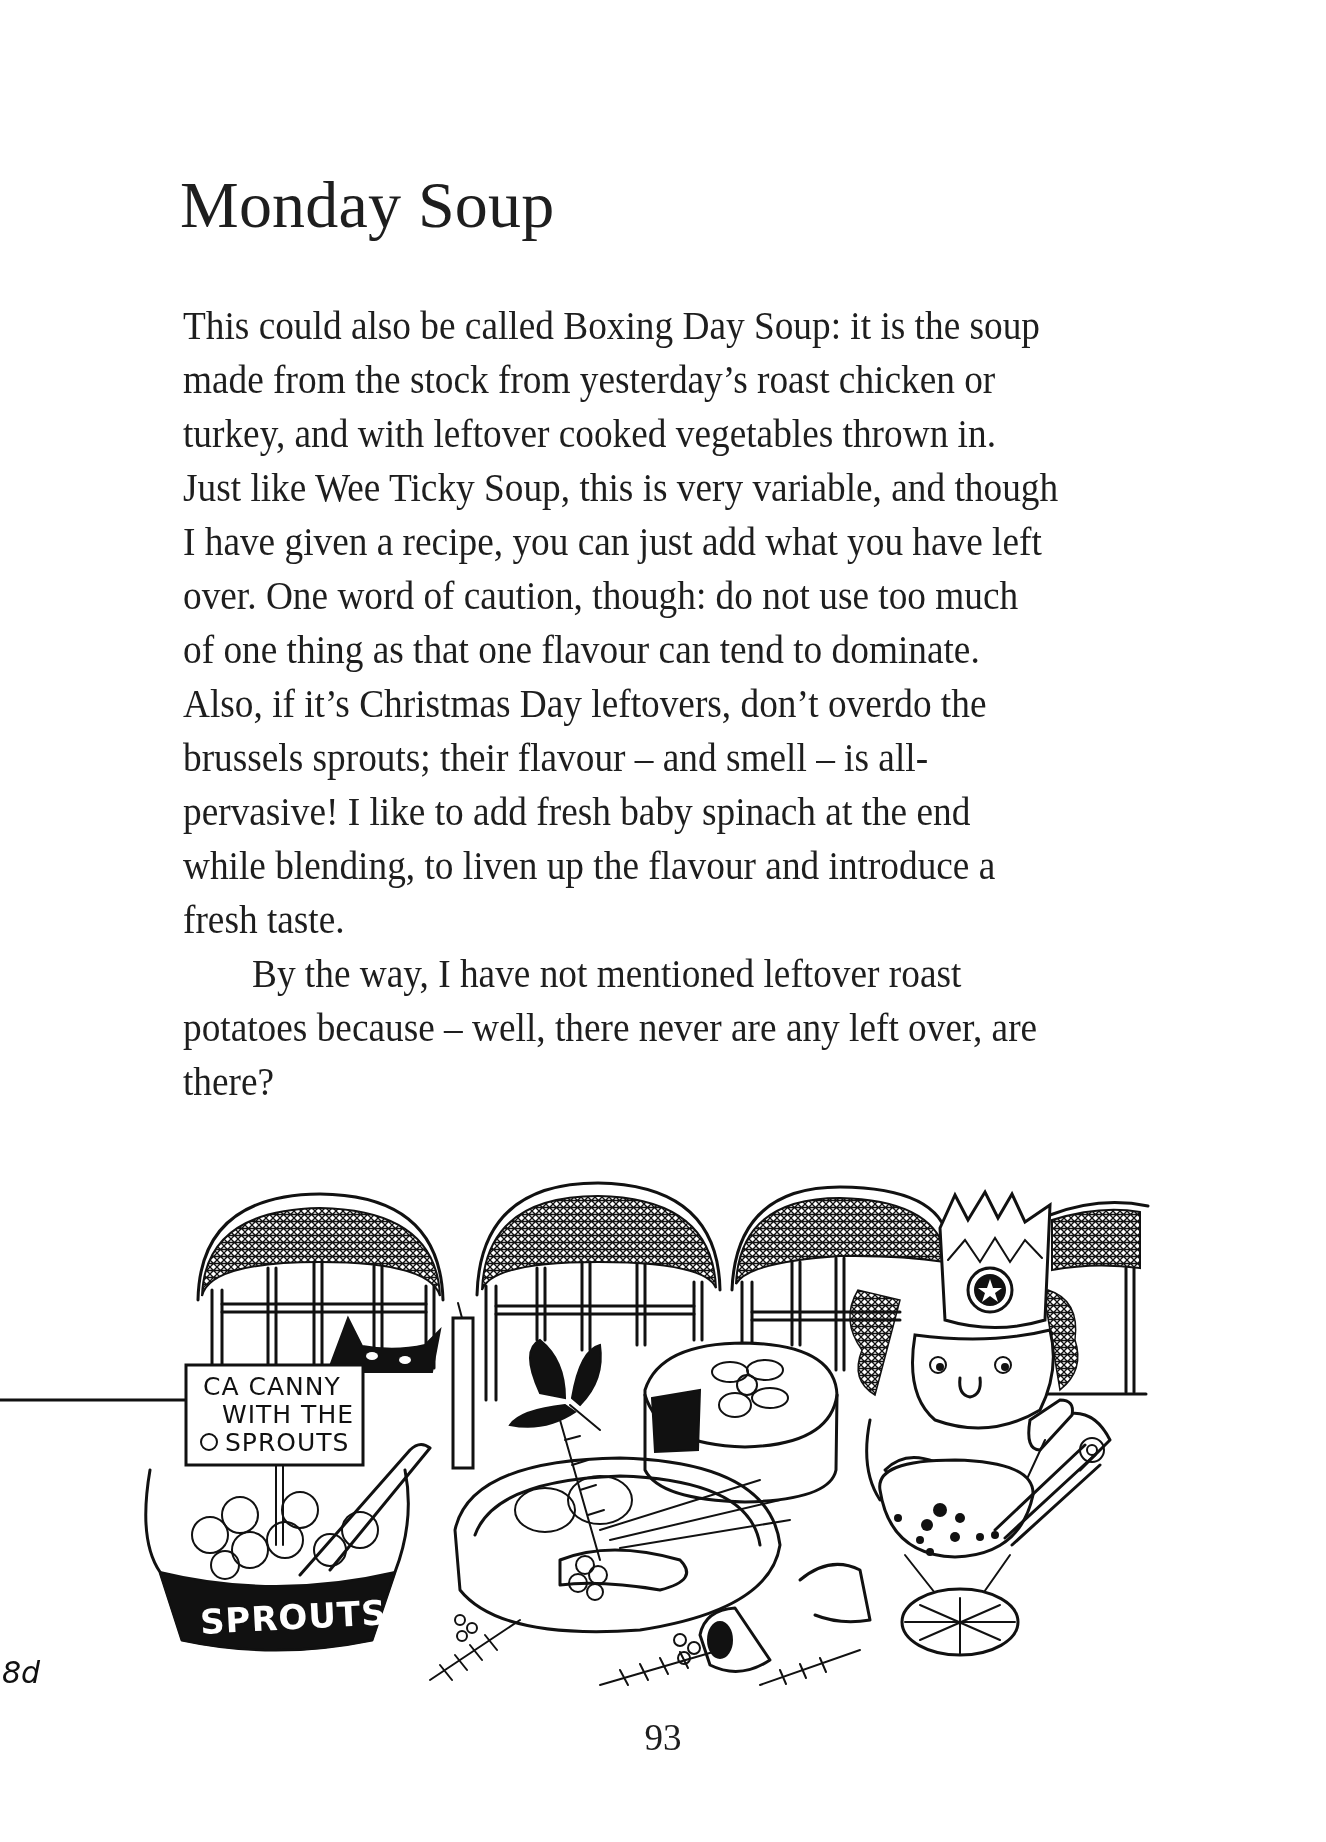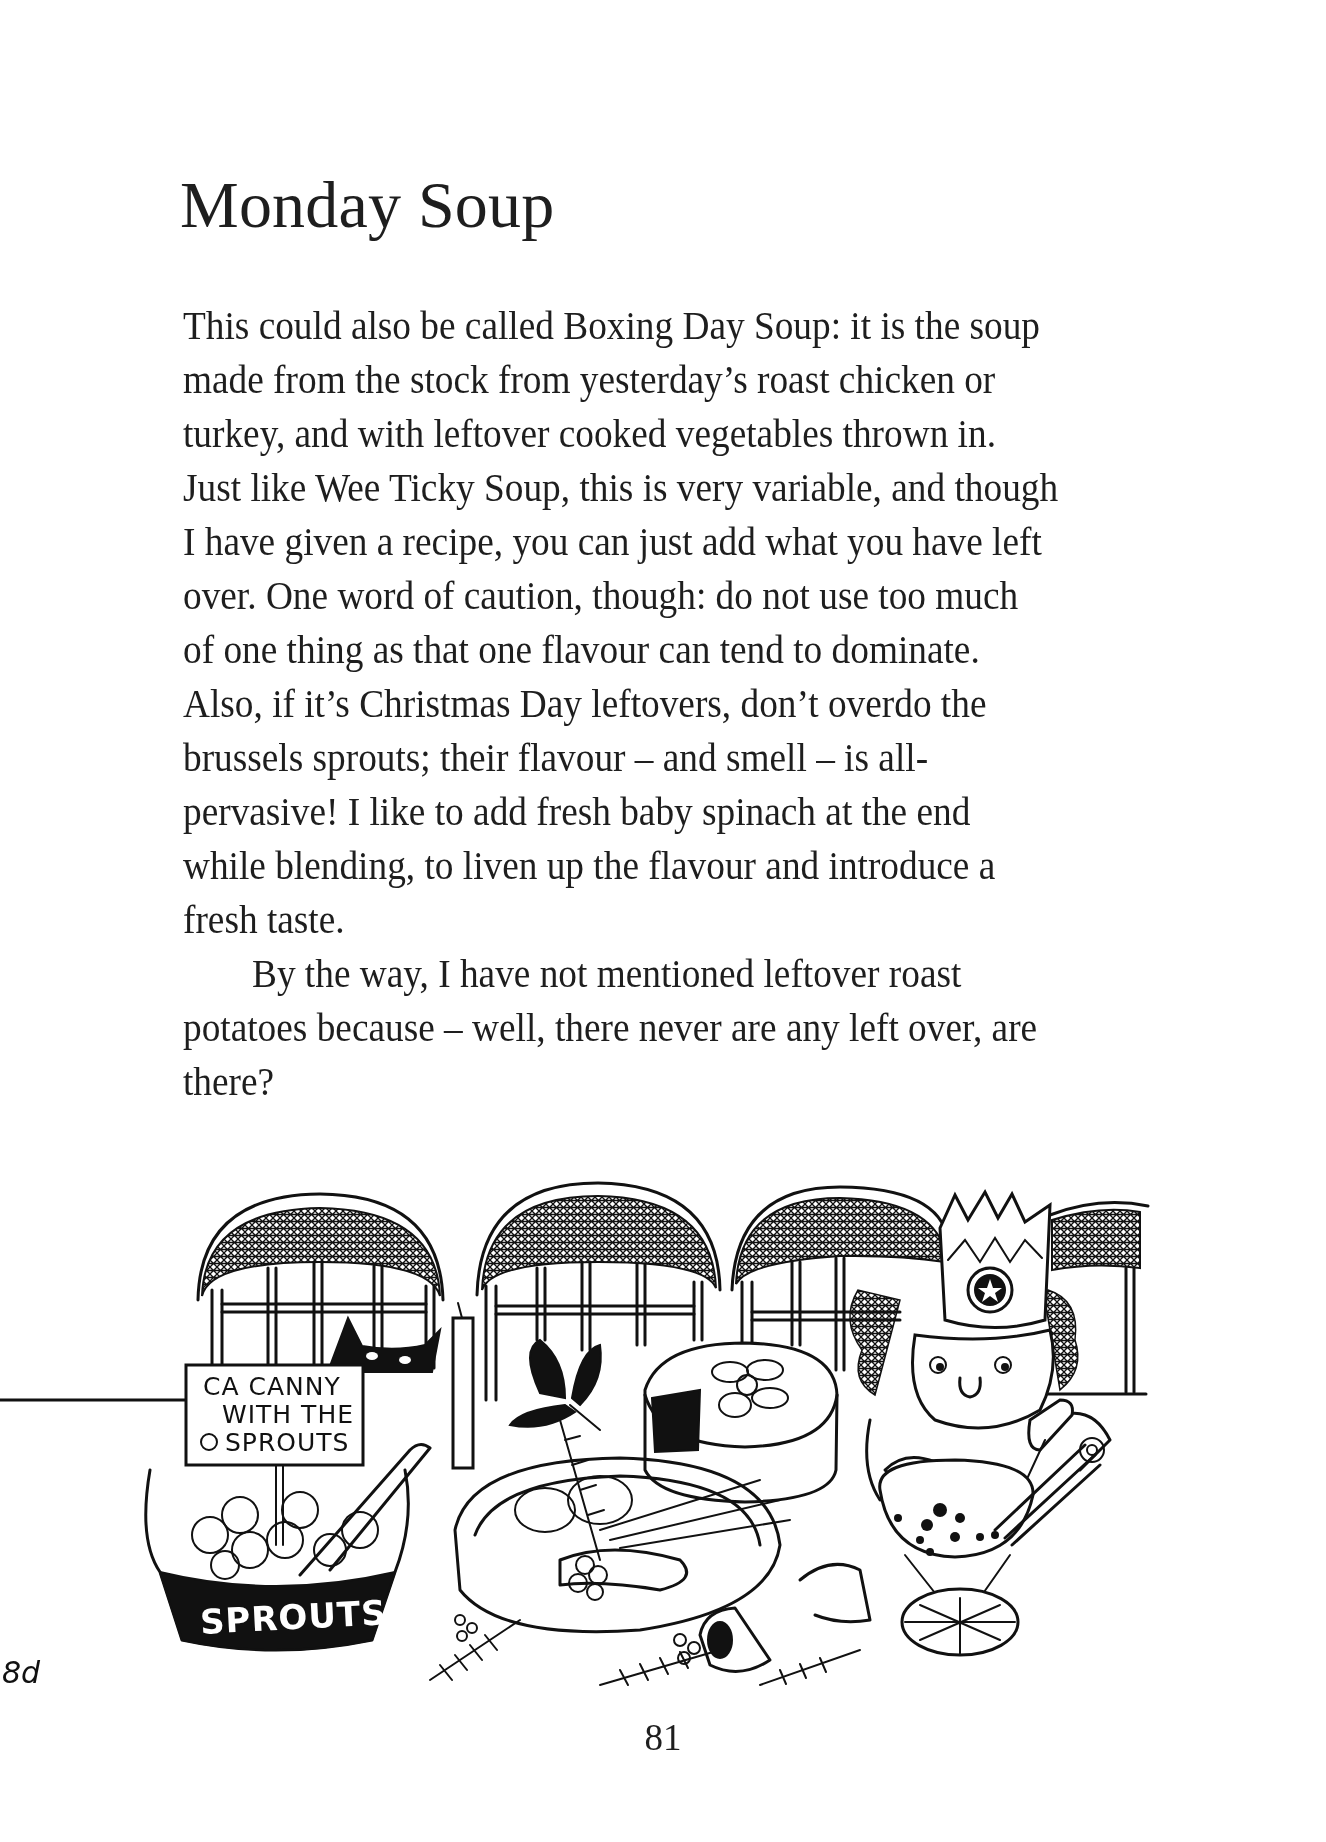--- a/index.html
+++ b/index.html
@@ -213,13 +213,13 @@
     <ellipse class="paper" cx="960" cy="1622" rx="58" ry="33"></ellipse>
     <path class="thin" d="M960 1598 L960 1655 M920 1605 L1000 1640 M1000 1605 L920 1640 M905 1622 L1015 1622"></path>
     <path class="ink" d="M995 1530 L1085 1445 M1005 1538 L1095 1455 M1012 1545 L1100 1465"></path>
     <circle class="thin" cx="1092" cy="1450" r="12"></circle>
     <circle class="thin" cx="1092" cy="1450" r="5"></circle>
   </g>
 
   <text x="2" y="1683" font-family="DejaVu Sans, sans-serif" font-size="30" font-style="italic" fill="#111">8d</text>
 </svg>
 
-<div id="page-number" class="serif">81</div>
+<div id="page-number" class="serif">93</div>
 
 </body></html>

